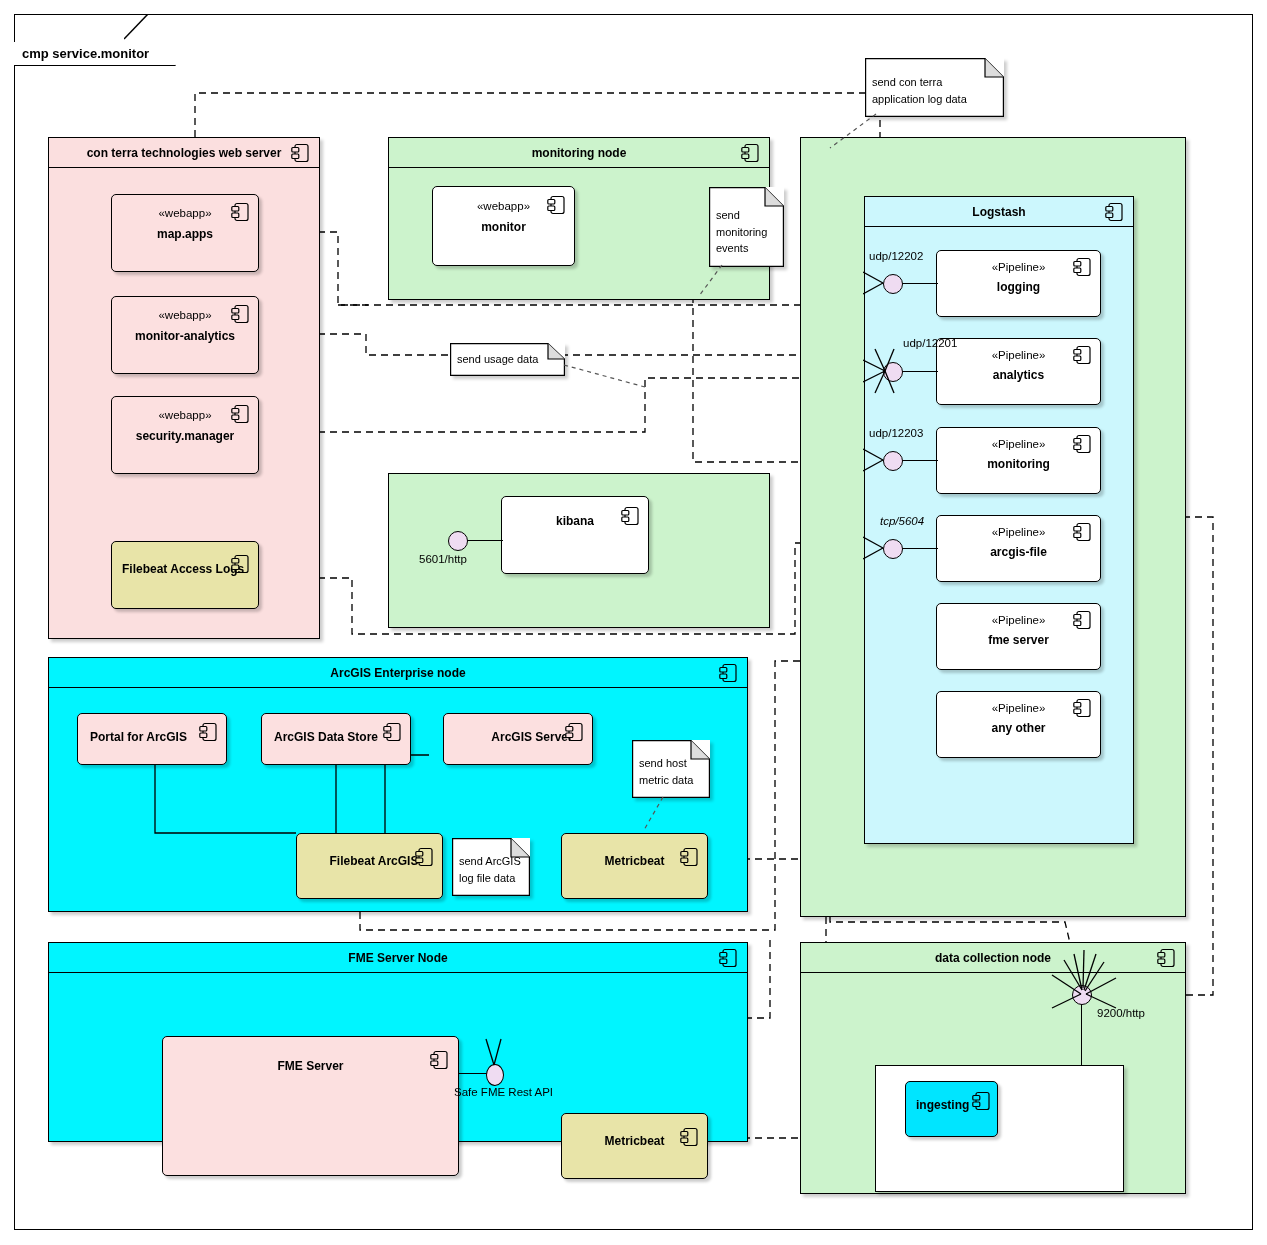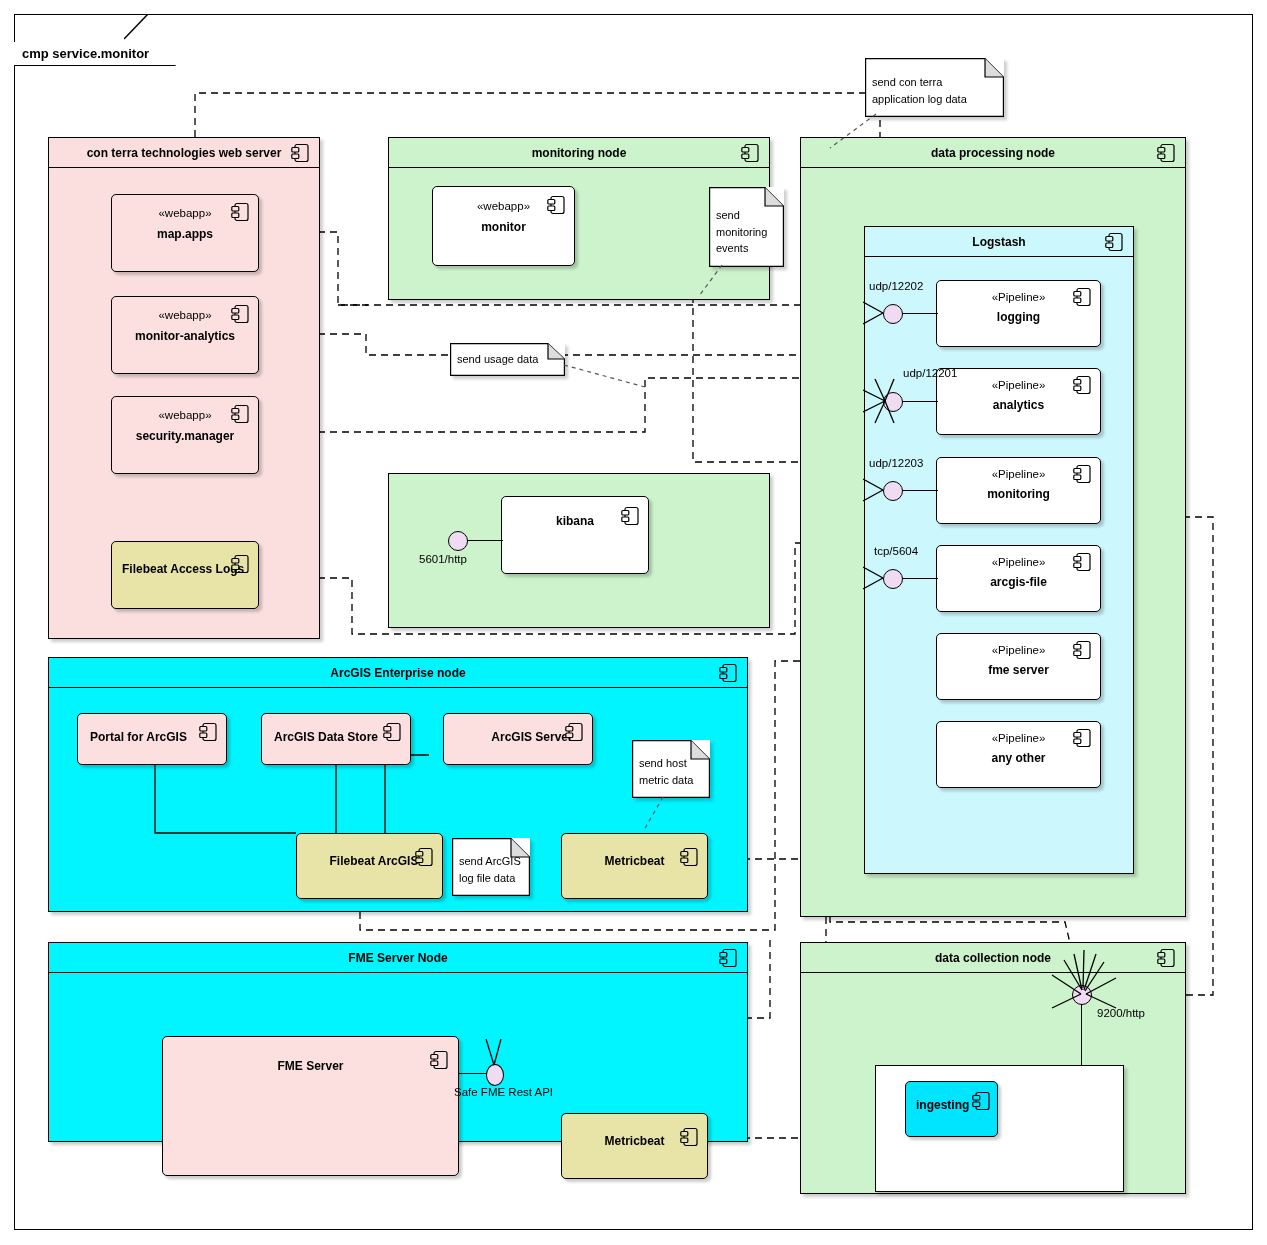--- a/index.html
+++ b/index.html
@@ -193,28 +193,20 @@
         </svg>
       </div>
 
       <div class="h-solid" style="left:76px;top:66px;width:38px;"></div>
       <div class="port" style="left:59px;top:57px;"></div>
       <div class="plabel" style="left:30px;top:79px;">5601/http</div>
     </div>
   </div>
 
   <div class="node f-green" style="left:800px;top:137px;width:386px;height:780px;">
-    <div class="hdr">
-      <span>data processing node</span>
-      <svg class="cicon" style="right:9px;top:5px;" viewBox="0 0 19 20">
-        <rect x="4" y="1.5" width="13" height="17" rx="2" fill="none" stroke="#000" stroke-width="1.2"></rect>
-        <rect x="0.8" y="4.5" width="7" height="4.5" rx="1" fill="#ccf3cc" stroke="#000" stroke-width="1.2"></rect>
-        <rect x="0.8" y="11" width="7" height="4.5" rx="1" fill="#ccf3cc" stroke="#000" stroke-width="1.2"></rect>
-      </svg>
-    </div>
     <div class="body">
 
       <div class="node f-cyanlight" style="left:63px;top:58px;width:270px;height:648px;">
         <div class="hdr">
           <span>Logstash</span>
           <svg class="cicon" style="right:9px;top:5px;" viewBox="0 0 19 20">
             <rect x="4" y="1.5" width="13" height="17" rx="2" fill="none" stroke="#000" stroke-width="1.2"></rect>
             <rect x="0.8" y="4.5" width="7" height="4.5" rx="1" fill="#ccf7fd" stroke="#000" stroke-width="1.2"></rect>
             <rect x="0.8" y="11" width="7" height="4.5" rx="1" fill="#ccf7fd" stroke="#000" stroke-width="1.2"></rect>
           </svg>
@@ -283,21 +275,21 @@
             <div class="ctext stereo" style="top:10px;">«Pipeline»</div>
             <div class="ctext cname" style="top:29px;">arcgis-file</div>
             <svg class="cicon" style="right:8px;top:6px;" viewBox="0 0 19 20">
               <rect x="4" y="1.5" width="13" height="17" rx="2" fill="none" stroke="#000" stroke-width="1.2"></rect>
               <rect x="0.8" y="4.5" width="7" height="4.5" rx="1" fill="#fff" stroke="#000" stroke-width="1.2"></rect>
               <rect x="0.8" y="11" width="7" height="4.5" rx="1" fill="#fff" stroke="#000" stroke-width="1.2"></rect>
             </svg>
           </div>
           <div class="h-solid" style="left:35px;top:321px;width:38px;"></div>
           <div class="port" style="left:18px;top:312px;"></div>
-          <div class="plabel" style="left:9px;top:288px;">tcp/5604</div>
+          <div class="plabel" style="left:15px;top:288px;font-style:italic;">tcp/5604</div>
           <svg style="position:absolute;left:-2px;top:307px;width:26px;height:28px;">
             <line x1="0" y1="3" x2="20" y2="14" stroke="#000" stroke-width="1.3"></line>
             <line x1="0" y1="25" x2="20" y2="14" stroke="#000" stroke-width="1.3"></line>
           </svg>
 
           <div class="comp f-white" style="left:71px;top:376px;width:165px;height:67px;">
             <div class="ctext stereo" style="top:10px;">«Pipeline»</div>
             <div class="ctext cname" style="top:29px;">fme server</div>
             <svg class="cicon" style="right:8px;top:6px;" viewBox="0 0 19 20">
               <rect x="4" y="1.5" width="13" height="17" rx="2" fill="none" stroke="#000" stroke-width="1.2"></rect>

